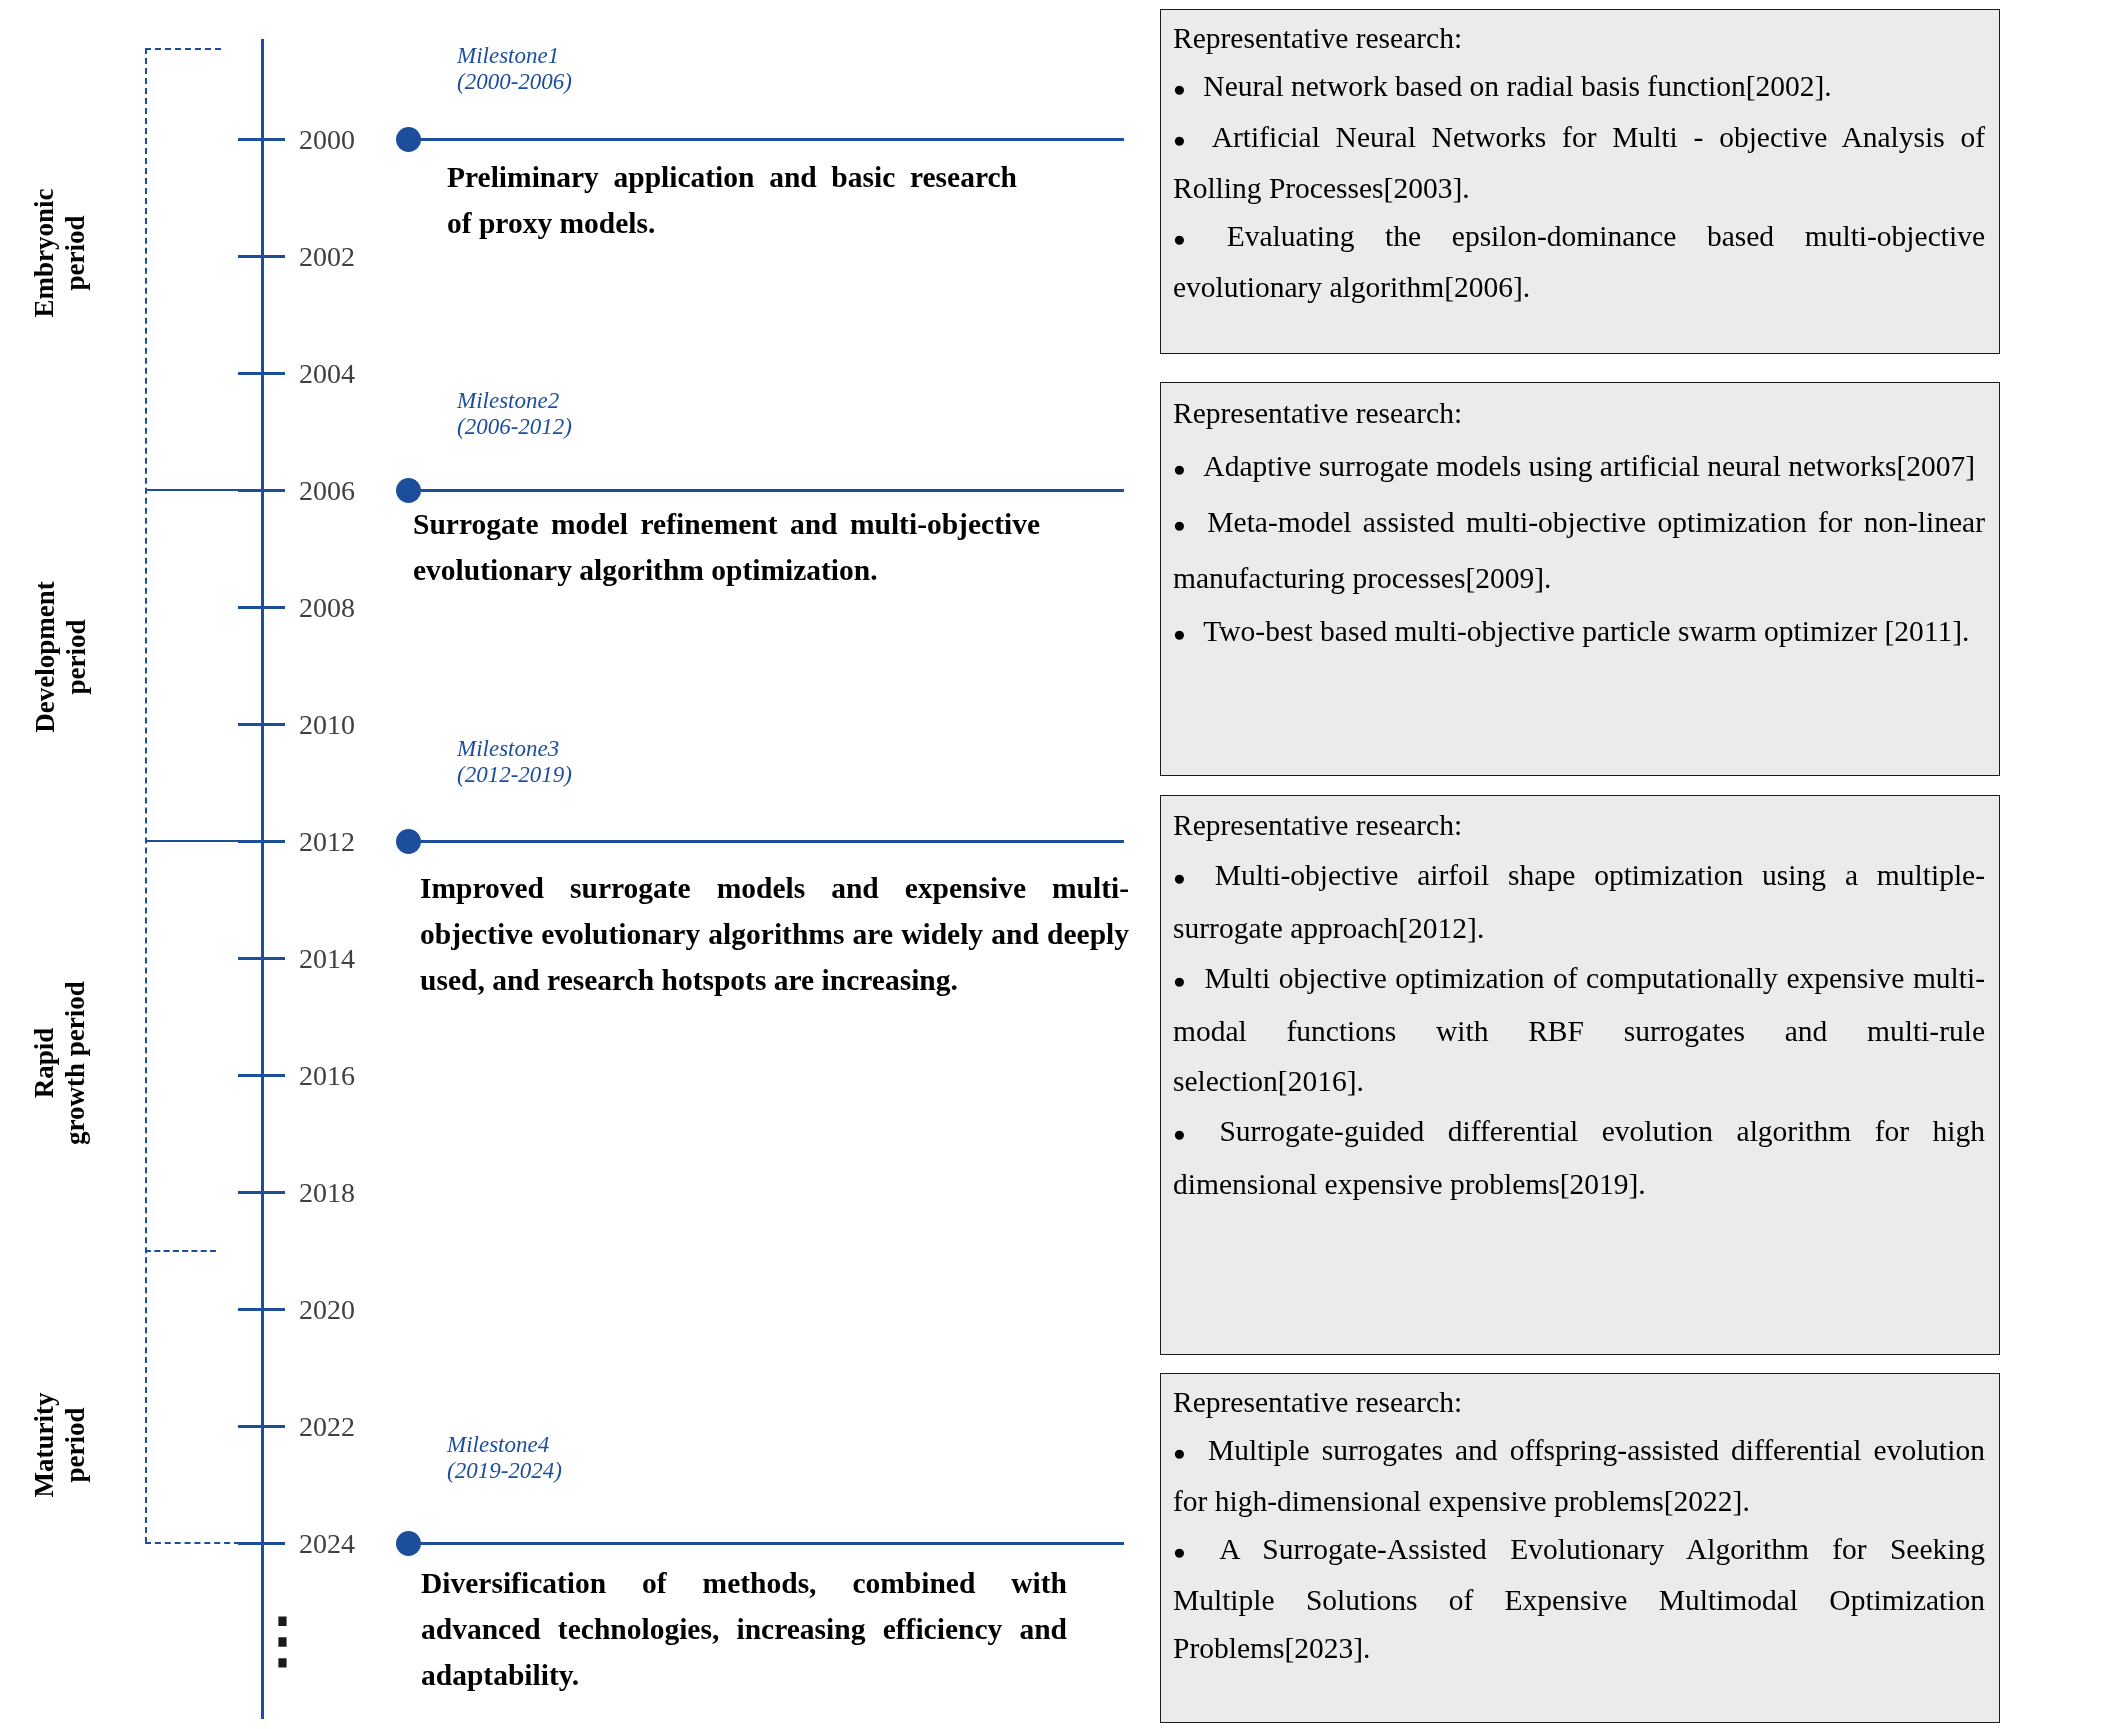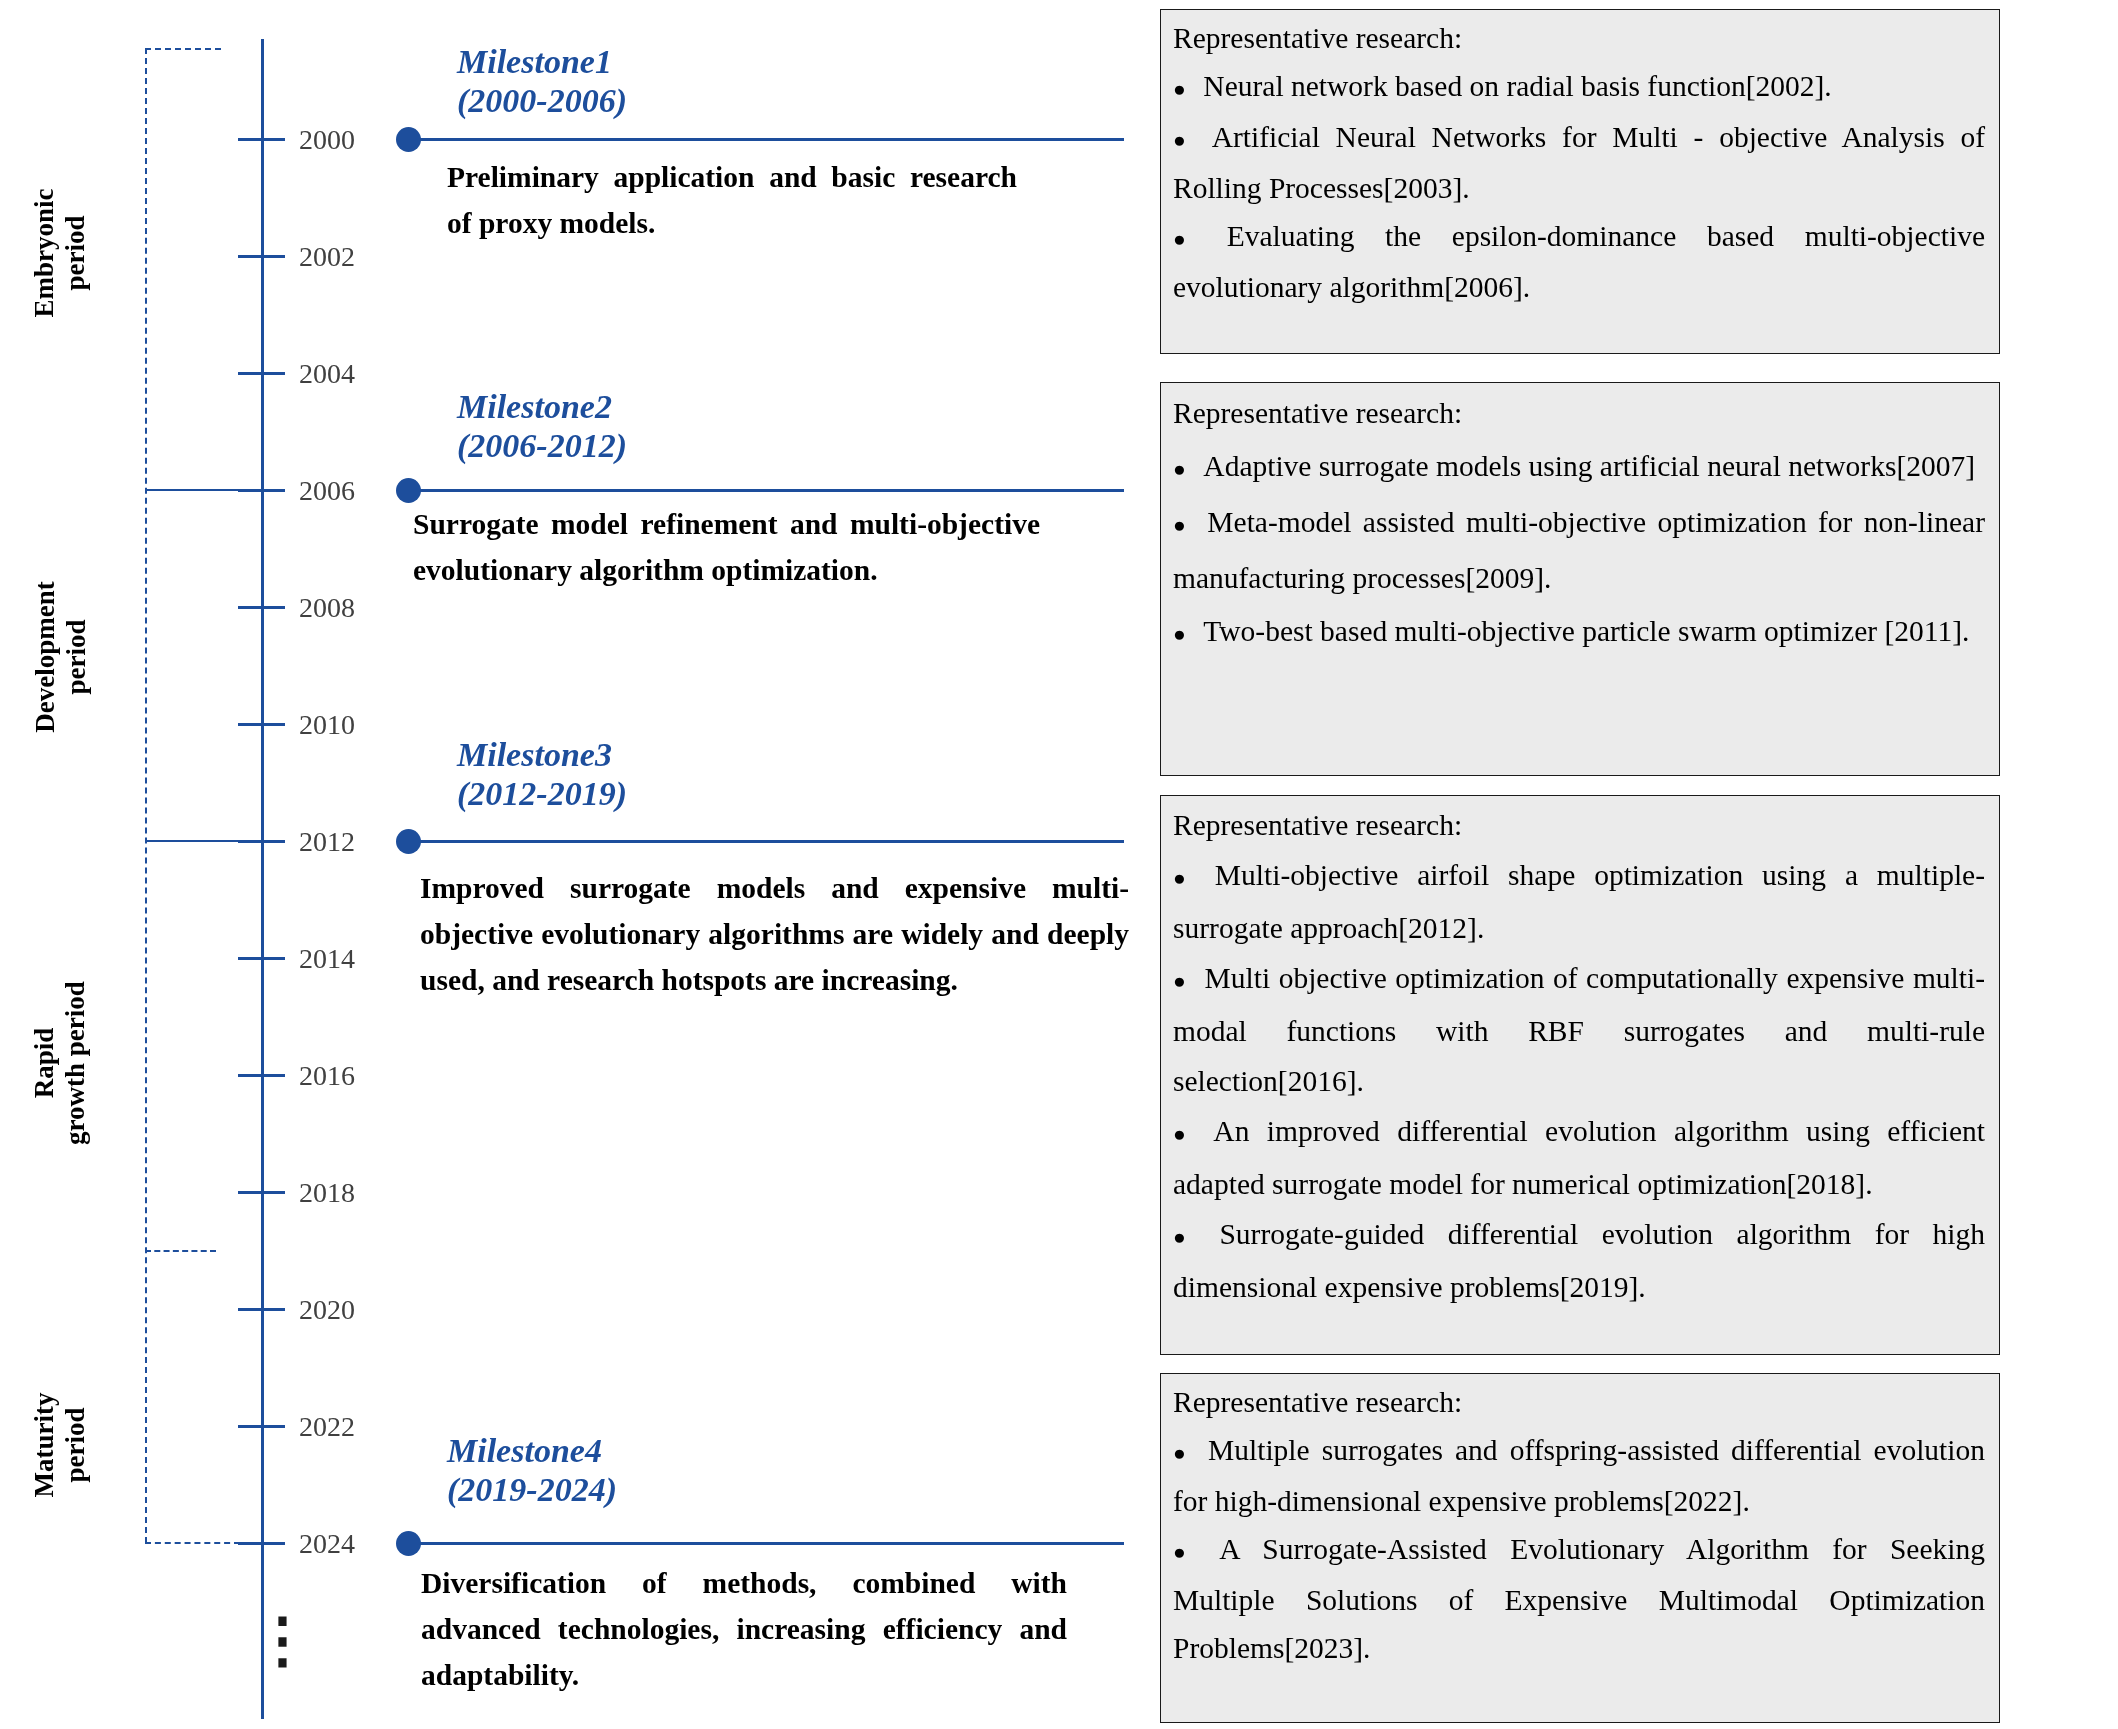--- a/index.html
+++ b/index.html
@@ -23,21 +23,21 @@
     background:var(--accent,#1d4e9c); }
   .tick { position:absolute; left:238px; width:47px; height:2.7px;
     background:var(--accent,#1d4e9c); }
   .year { position:absolute; left:299px; width:120px; height:33px; line-height:33px;
     font-size:28px; color:#404040; }
   
   .dot { position:absolute; width:25px; height:25px; border-radius:50%;
     background:var(--accent,#1d4e9c); }
   .msline { position:absolute; height:2.7px; width:715px; left:409px;
     background:var(--accent,#1d4e9c); }
-  .mstitle { position:absolute; font-size:34px; font-weight:700; font-style:italic;
+  .mstitle { position:absolute; font-size:23px; font-weight:400; font-style:italic;
     color:var(--accent,#1d4e9c); line-height:1.14; }
   .msdesc { position:absolute; font-size:29.5px; line-height:46px; text-align:justify; color:#000;font-weight:bold; }
   
   .rbox { position:absolute; left:1160px; width:840px; box-sizing:border-box;
     background:var(--box_bg,#ebebeb); border:1.6px solid var(--box_border,#1a1a1a);
     padding:4.4px 14px 4.4px 12px; font-size:29.5px; line-height:48px; color:#000; }
   .rhead { text-align:left; }
   .ritem { text-align:justify; }
   .bullet { font-size:0.72em; margin-right:17.5px; }
   
@@ -154,21 +154,20 @@
     <div class="rhead">Representative research:</div>
     <div class="ritem"><span class="bullet">●</span><span>Adaptive surrogate models using artificial neural networks[2007]</span></div>
     <div class="ritem"><span class="bullet">●</span><span>Meta-model assisted multi-objective optimization for non-linear manufacturing processes[2009].</span></div>
     <div class="ritem"><span class="bullet">●</span><span>Two-best based multi-objective particle swarm optimizer [2011].</span></div>
   </div>
 
   <div class="rbox" style="top:795px; height:560px; line-height:50px">
     <div class="rhead">Representative research:</div>
     <div class="ritem"><span class="bullet">●</span><span>Multi-objective airfoil shape optimization using a multiple-surrogate approach[2012].</span></div>
     <div class="ritem"><span class="bullet">●</span><span>Multi objective optimization of computationally expensive multi-modal functions with RBF surrogates and multi-rule selection[2016].</span></div>
-    <div class="ritem"><span class="bullet">●</span><span>An improved differential evolution algorithm using efficient adapted surrogate model for numerical optimization[2018].</span></div>
     <div class="ritem"><span class="bullet">●</span><span>Surrogate-guided differential evolution algorithm for high dimensional expensive problems[2019].</span></div>
   </div>
 
   <div class="rbox" style="top:1373px; height:350px">
     <div class="rhead">Representative research:</div>
     <div class="ritem"><span class="bullet">●</span><span>Multiple surrogates and offspring-assisted differential evolution for high-dimensional expensive problems[2022].</span></div>
     <div class="ritem"><span class="bullet">●</span><span>A Surrogate-Assisted Evolutionary Algorithm for Seeking Multiple Solutions of Expensive Multimodal Optimization Problems[2023].</span></div>
   </div>
 
   <div class="vellipsis">⋮</div>

